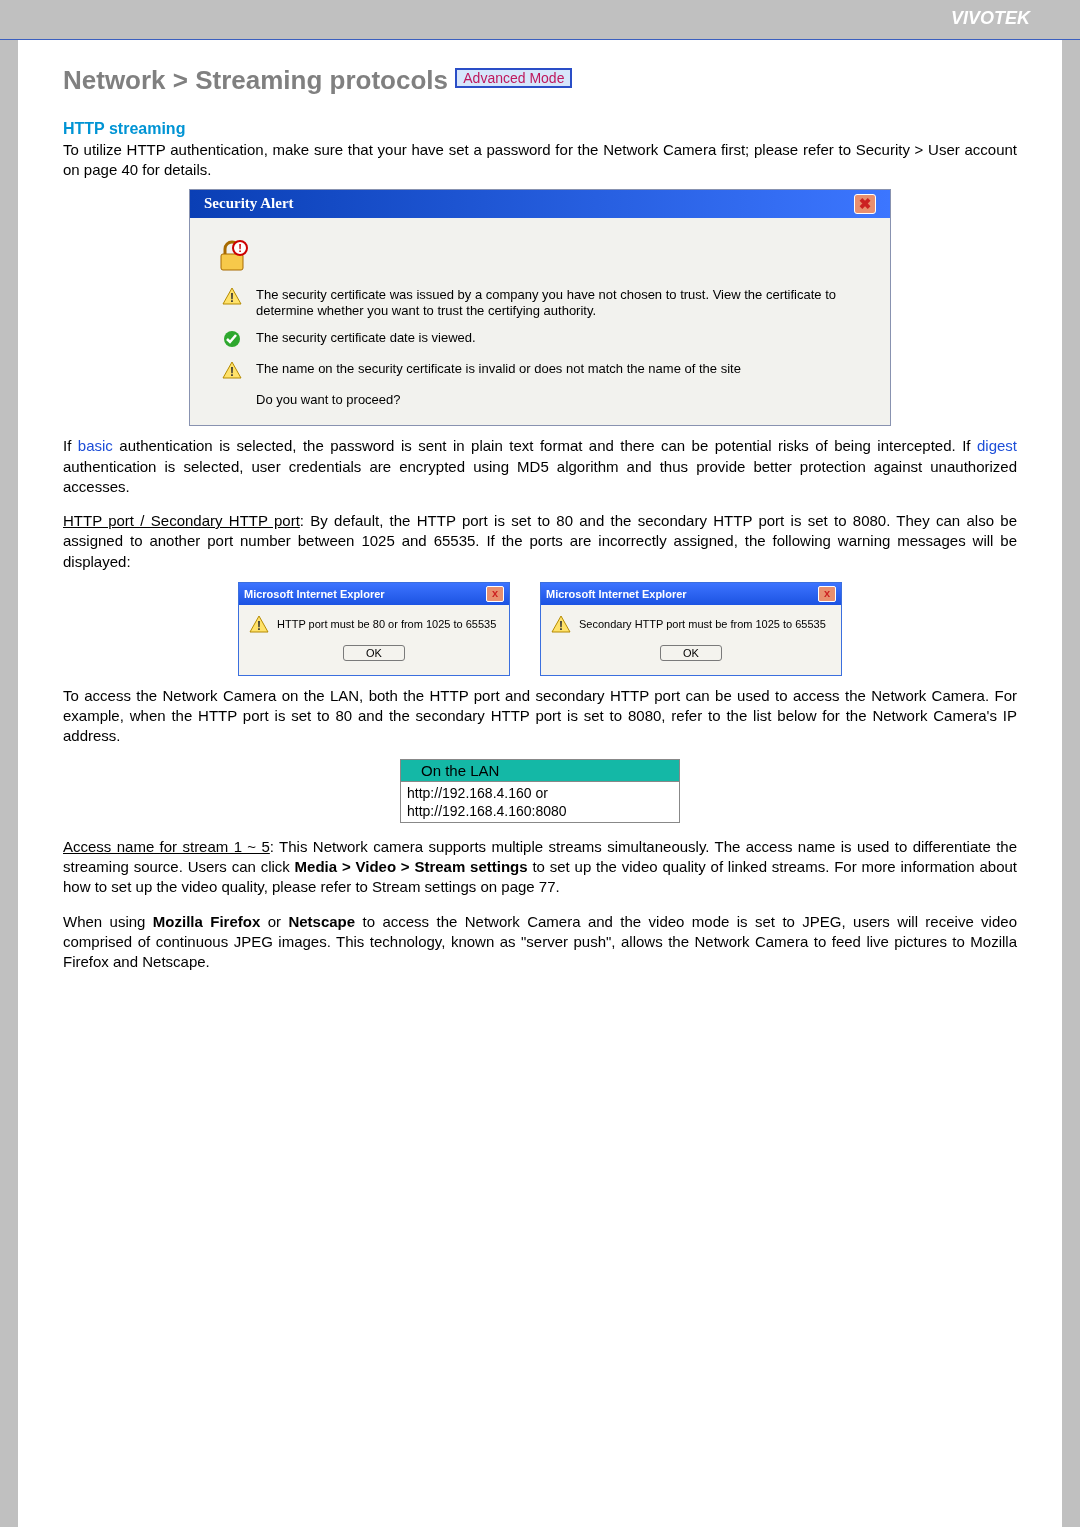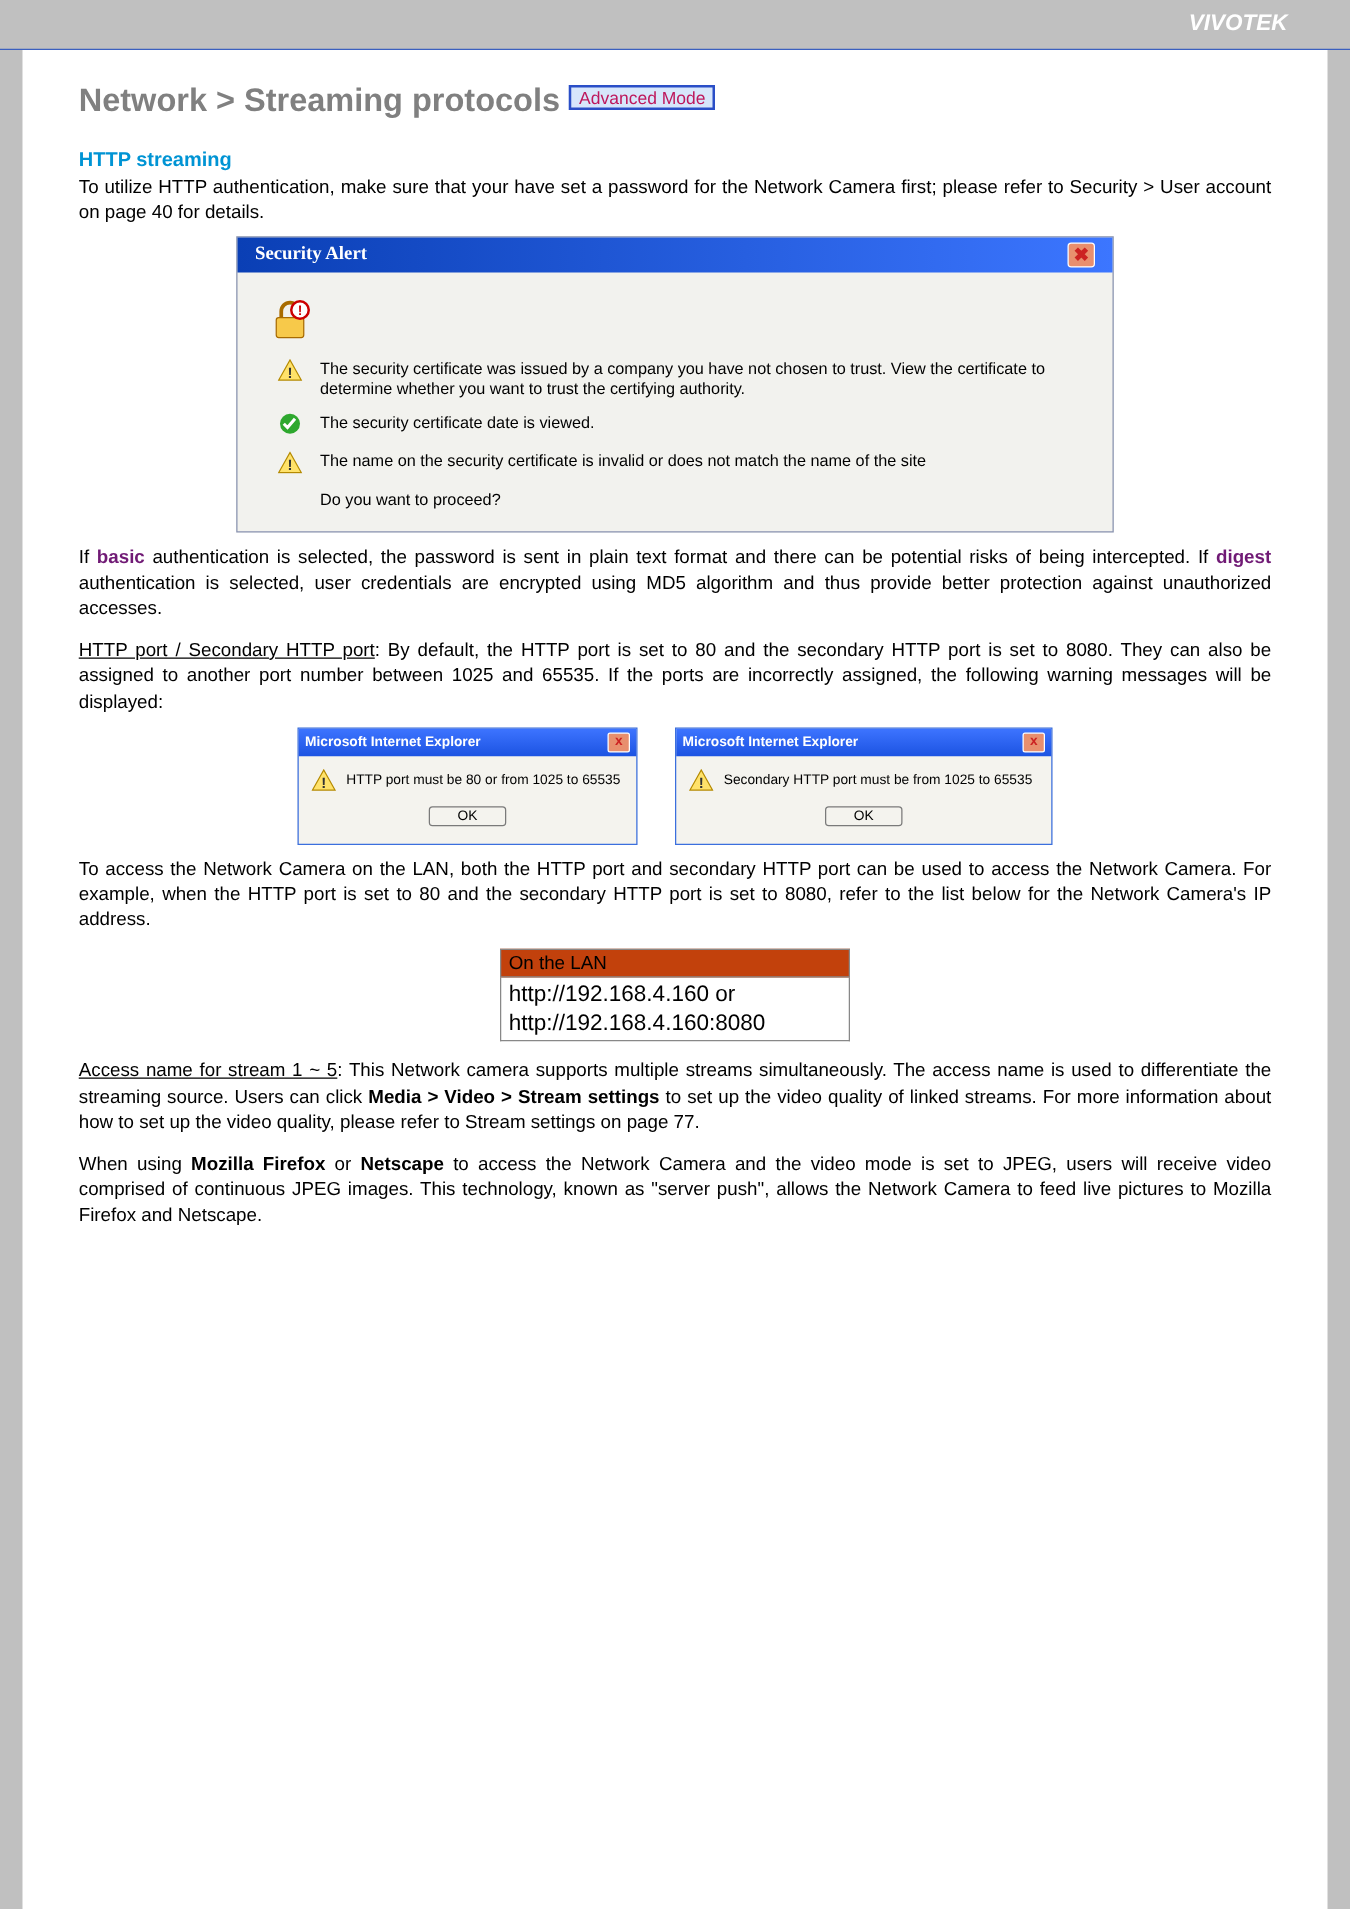--- a/index.html
+++ b/index.html
@@ -60,21 +60,21 @@
   font-weight: bold;
   margin: 24px 0 2px 0;
 }
 p.para {
   margin: 2px 0 6px 0;
   line-height: 1.35;
   text-align: justify;
   font-size: 15px;
 }
 .u { text-decoration: underline; }
-.blue-link { color: #701a75; font-weight: bold; }
+.blue-link { color: #1d4ed8; font-weight: normal; }
 b.bold { font-weight: bold; }
 
 
 .sec-alert {
   width: 700px;
   margin: 8px auto 10px auto;
   border: 1px solid #8892b0;
   background: #f2f2ee;
   font-family: "Tahoma", "Verdana", sans-serif;
   font-size: 13px;
@@ -136,30 +136,30 @@
   display: flex; justify-content: space-between; align-items: center;
 }
 .mini-dlg .mclose { width: 16px; height: 14px; background: #e88f6e; border: 1px solid #fff; border-radius: 2px; color: #c22; text-align: center; line-height: 12px; font-weight: bold; font-size: 11px; }
 .mini-dlg .mbody { padding: 10px 10px 14px 10px; text-align: center; }
 .mini-dlg .mmsg { display: flex; align-items: center; gap: 8px; justify-content: flex-start; margin-bottom: 12px; }
 .mini-dlg .ok { border: 1px solid #7a7a7a; background: #f4f3ee; border-radius: 3px; padding: 1px 22px; font-size: 11px; }
 
 
 .lan-wrap { margin: 12px auto; width: 280px; }
 .lan-wrap .lan-head {
-  background: #c2410c;
+  background: #14b8a6;
   border: 1px solid #888;
-  padding: 2px 6px;
+  padding: 2px 20px;
   font-size: 15px;
 }
 .lan-wrap .lan-cell {
   border: 1px solid #888;
   border-top: none;
   padding: 2px 6px;
-  font-size: 18px;
+  font-size: 14px;
   line-height: 1.3;
 }
 </style>
 </head>
 <body>
 
 <div class="page">
   <div class="header">
     <span class="brand">VIVOTEK</span>
   </div>

